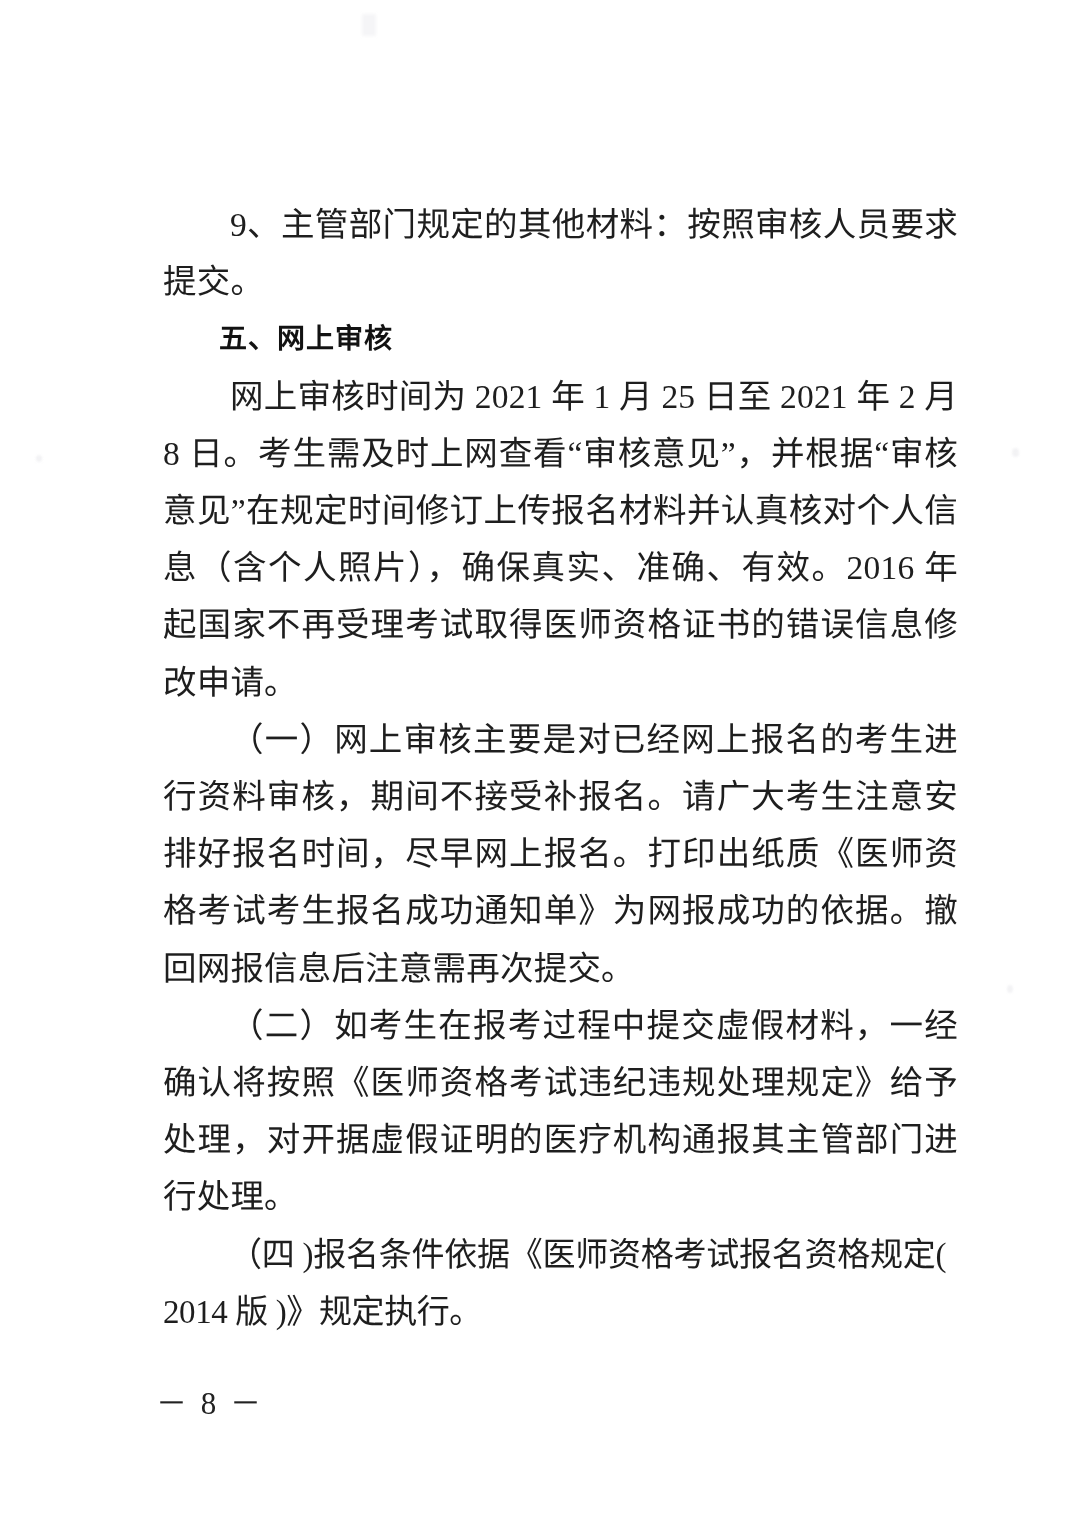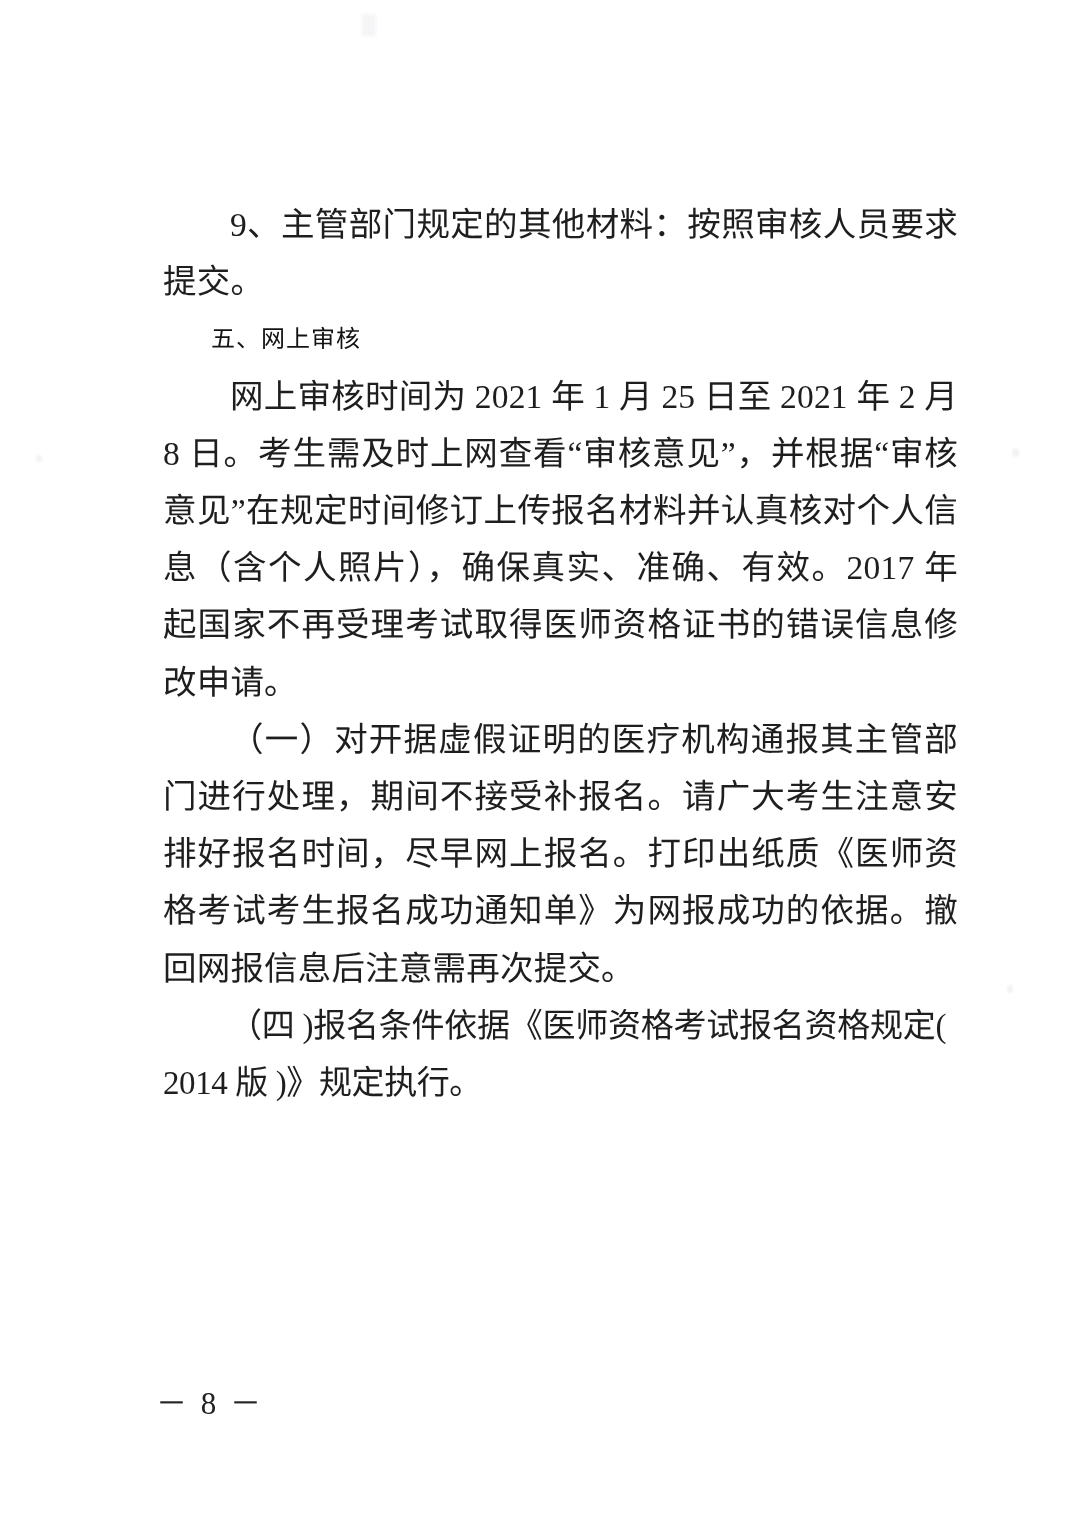--- a/index.html
+++ b/index.html
@@ -59,22 +59,22 @@
   }
 
   .para.indent {
     text-indent: 2em;
   }
 
   
   .heading {
     margin: 0;
     font-family: "Liberation Sans", "DejaVu Sans", sans-serif;
-    font-weight: normal;
-    font-size: 24px;
+    font-weight: bold;
+    font-size: 28px;
     line-height: 57.2px;
     letter-spacing: 1px;
     text-indent: 2em;
     color: #121212;
   }
 
   
   .para.condensed {
     letter-spacing: -0.4px;
     transform: scaleX(0.985);
@@ -103,25 +103,26 @@
   <div class="scan-speck" style="left:1012px; top:448px; width:7px; height:9px;"></div>
   <div class="scan-speck" style="left:36px; top:455px; width:6px; height:7px;"></div>
   <div class="scan-speck" style="left:1007px; top:985px; width:6px; height:8px;"></div>
 
   <div class="body-block">
 
     <p class="para indent">9、主管部门规定的其他材料：按照审核人员要求提交。</p>
 
     <p class="heading">五、网上审核</p>
 
-    <p class="para indent">网上审核时间为 2021 年 1 月 25 日至 2021 年 2 月 8 日。考生需及时上网查看“审核意见”，并根据“审核意见”在规定时间修订上传报名材料并认真核对个人信息（含个人照片），确保真实、准确、有效。2017 年起国家不再受理考试取得医师资格证书的错误信息修改申请。</p>
+    <p class="para indent">网上审核时间为 2021 年 1 月 25 日至 2021 年 2 月 8 日。考生需及时上网查看“审核意见”，并根据“审核意见”在规定时间修订上传报名材料并认真核对个人信息（含个人照片），确保真实、准确、有效。2016 年起国家不再受理考试取得医师资格证书的错误信息修改申请。</p>
 
 
-    <p class="para indent">（一）对开据虚假证明的医疗机构通报其主管部门进行处理，期间不接受补报名。请广大考生注意安排好报名时间，尽早网上报名。打印出纸质《医师资格考试考生报名成功通知单》为网报成功的依据。撤回网报信息后注意需再次提交。</p>
+    <p class="para indent">（一）网上审核主要是对已经网上报名的考生进行资料审核，期间不接受补报名。请广大考生注意安排好报名时间，尽早网上报名。打印出纸质《医师资格考试考生报名成功通知单》为网报成功的依据。撤回网报信息后注意需再次提交。</p>
 
+    <p class="para indent">（二）如考生在报考过程中提交虚假材料，一经确认将按照《医师资格考试违纪违规处理规定》给予处理，对开据虚假证明的医疗机构通报其主管部门进行处理。</p>
 
 
     <p class="para indent condensed">（四 )报名条件依据《医师资格考试报名资格规定( 2014 版 )》规定执行。</p>
 
   </div>
 
   <div class="page-number">－ 8 －</div>
 
 </div>
 

